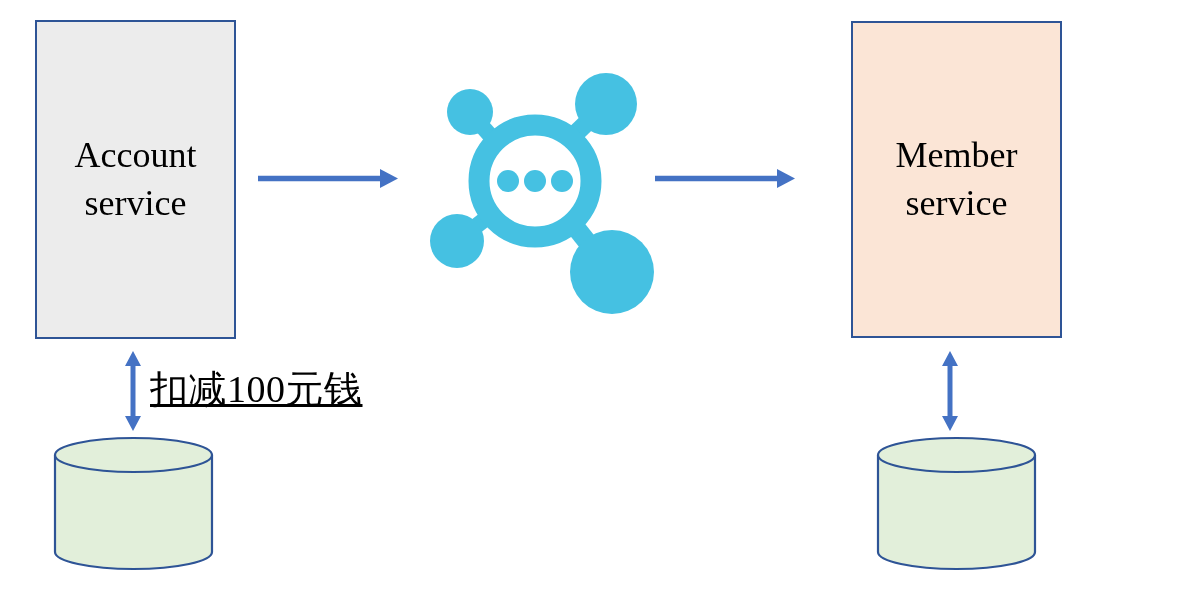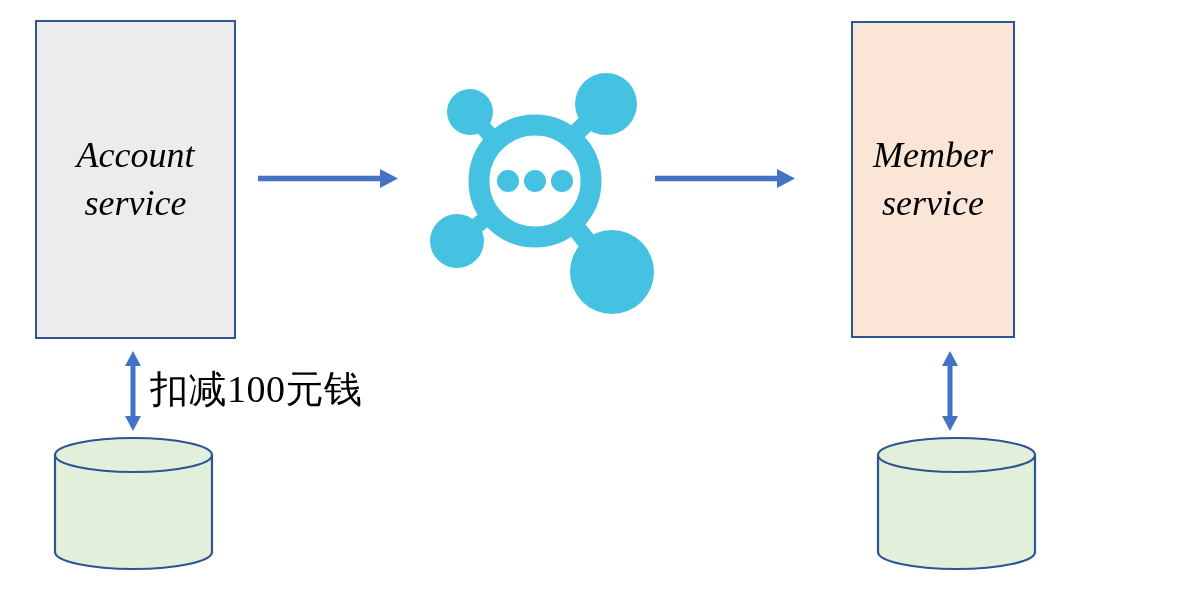--- a/index.html
+++ b/index.html
@@ -22,46 +22,46 @@
   }
   
   .svc-box {
     position: absolute;
     box-sizing: border-box;
     border: 2.5px solid var(--box-border);
     display: flex;
     align-items: center;
     justify-content: center;
     text-align: center;
-    font-style: italic;
   }
   #account-box {
     left: 35px; top: 20px;
     width: 201px; height: 319px;
     background: var(--account-fill);
   }
   #member-box {
     left: 851px; top: 21px;
-    width: 164px; height: 317px;
+    width: 211px; height: 317px;
     background: var(--member-fill);
   }
   .svc-label {
     font-size: 36px;
     line-height: 1.32;
     color: var(--text);
     width: 170px;
   }
   
   .flow-label {
     position: absolute;
     font-size: 38px;
     line-height: 44px;
     color: var(--text);
     white-space: nowrap;
     letter-spacing: 0.5px;
+    text-decoration: underline;
   }
   #left-flow-label  { left: 150px; top: 367px; }
   #right-flow-label { left: 968px; top: 367px; }
   
   .h-arrow-shaft { stroke: var(--arrow); stroke-width: 5.5; fill: none; }
   .v-arrow-shaft { stroke: var(--arrow); stroke-width: 5;   fill: none; }
   .arrow-head    { fill: var(--arrow); stroke: none; }
   .hub-stub      { stroke: var(--hub); fill: none; }
   .hub-node      { fill: var(--hub); stroke: none; }
   .hub-ring      { fill: #ffffff; stroke: var(--hub); stroke-width: 21; }

